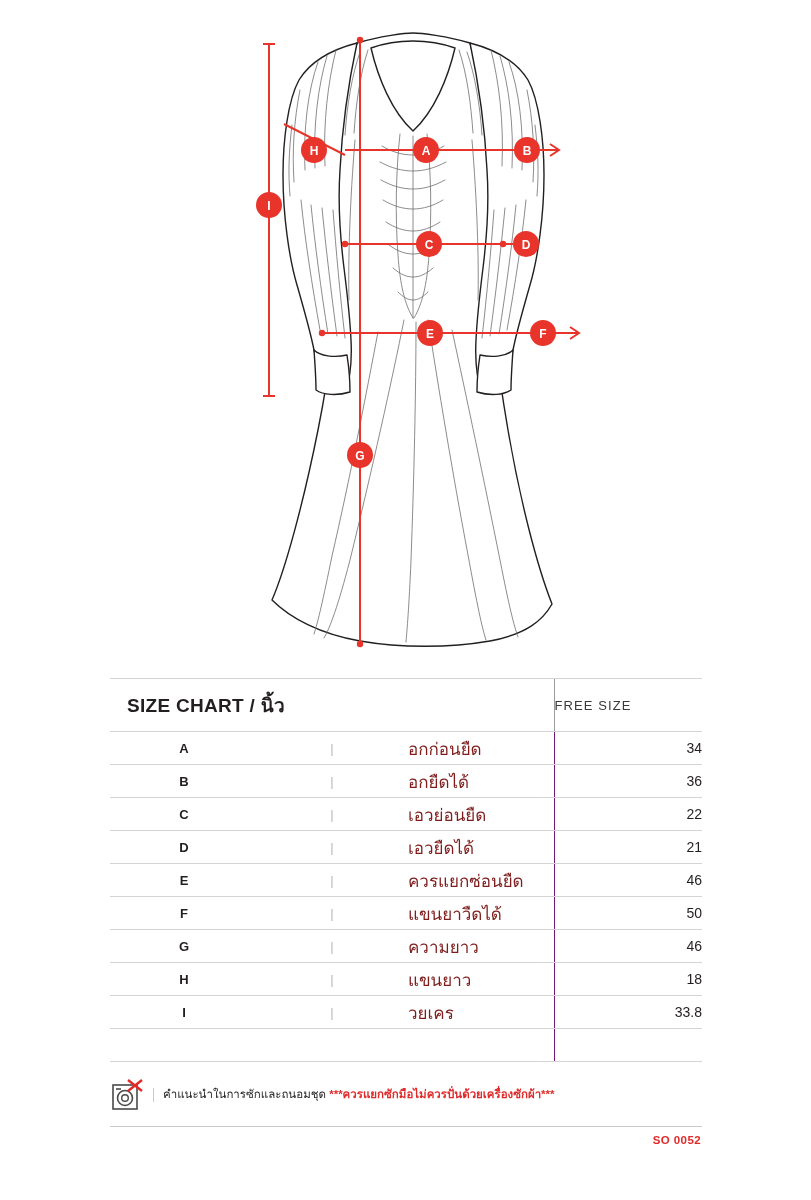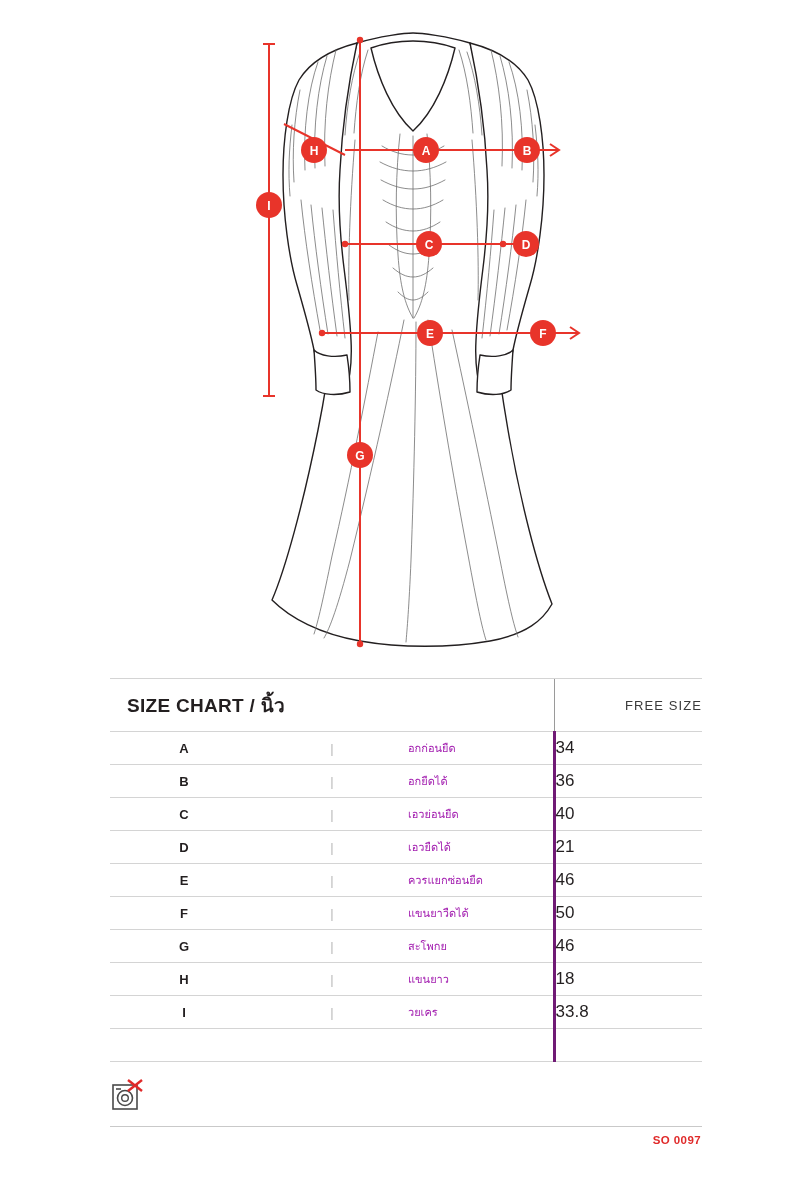--- a/index.html
+++ b/index.html
@@ -60,50 +60,50 @@
     height: 52px;
   }
   .title-cell {
     font-size: 19px;
     font-weight: bold;
     letter-spacing: 0.3px;
     padding-left: 17px !important;
     color: #231f20;
   }
   .freesize-cell {
-    text-align: right;
+    text-align: left;
     font-size: 13px;
     letter-spacing: 1.1px;
     color: #3a3a3a;
     border-left: 1px solid #9a9a9a;
   }
   .code-cell {
     width: 46px;
     text-align: center;
     font-size: 13px;
     font-weight: bold;
     color: #231f20;
   }
   .sep-cell {
     width: 12px;
     text-align: center;
     color: #b9b9b9;
     font-size: 13px;
   }
   .label-cell {
-    font-size: 11px;
-    color: #a21caf;
+    font-size: 17px;
+    color: #7f1d1d;
     padding-left: 2px !important;
   }
   .value-cell {
     width: 146px;
-    text-align: left;
-    font-size: 17px;
-    color: #231f20;
-    border-left: 3px solid #701a75;
+    text-align: right;
+    font-size: 14px;
+    color: #231f20;
+    border-left: 1px solid #701a75;
   }
   .last-row td {
     height: 30px;
     border-bottom: 1px solid #9a9a9a;
   }
 
   
   .care {
     position: absolute;
     left: 110px;
@@ -306,21 +306,21 @@
         <tr>
           <td class="code-cell">B</td>
           <td class="sep-cell">|</td>
           <td class="label-cell">อกยืดได้</td>
           <td class="value-cell">36</td>
         </tr>
         <tr>
           <td class="code-cell">C</td>
           <td class="sep-cell">|</td>
           <td class="label-cell">เอวย่อนยืด</td>
-          <td class="value-cell">40</td>
+          <td class="value-cell">22</td>
         </tr>
         <tr>
           <td class="code-cell">D</td>
           <td class="sep-cell">|</td>
           <td class="label-cell">เอวยืดได้</td>
           <td class="value-cell">21</td>
         </tr>
         <tr>
           <td class="code-cell">E</td>
           <td class="sep-cell">|</td>
@@ -329,21 +329,21 @@
         </tr>
         <tr>
           <td class="code-cell">F</td>
           <td class="sep-cell">|</td>
           <td class="label-cell">แขนยาวืดได้</td>
           <td class="value-cell">50</td>
         </tr>
         <tr>
           <td class="code-cell">G</td>
           <td class="sep-cell">|</td>
-          <td class="label-cell">สะโพกย</td>
+          <td class="label-cell">ความยาว</td>
           <td class="value-cell">46</td>
         </tr>
         <tr>
           <td class="code-cell">H</td>
           <td class="sep-cell">|</td>
           <td class="label-cell">แขนยาว</td>
           <td class="value-cell">18</td>
         </tr>
         <tr>
           <td class="code-cell">I</td>
@@ -365,18 +365,22 @@
     <div class="care-icon">
       <svg width="34" height="34" viewBox="0 0 34 34" xmlns="http://www.w3.org/2000/svg">
         <rect x="3" y="7" width="24" height="24" fill="none" stroke="#4a4a4a" stroke-width="1.6"></rect>
         <circle cx="15" cy="20" r="7.5" fill="none" stroke="#4a4a4a" stroke-width="1.6"></circle>
         <circle cx="15" cy="20" r="3.3" fill="none" stroke="#4a4a4a" stroke-width="1.4"></circle>
         <line x1="6" y1="11" x2="11" y2="11" stroke="#4a4a4a" stroke-width="1.6"></line>
         <line x1="18" y1="2" x2="32" y2="13" stroke="#e02a2a" stroke-width="2.4"></line>
         <line x1="32" y1="2" x2="18" y2="13" stroke="#e02a2a" stroke-width="2.4"></line>
       </svg>
     </div>
+    <div class="care-text">
+      <span>คำแนะนำในการซักและถนอมชุด</span>
+      <span class="care-warn">***ควรแยกซักมือไม่ควรปั่นด้วยเครื่องซักผ้า***</span>
+    </div>
   </div>
 
   <div class="footer-rule"></div>
-  <div class="sku">SO 0097</div>
+  <div class="sku">SO 0052</div>
 
 </div>
 
 </body></html>

